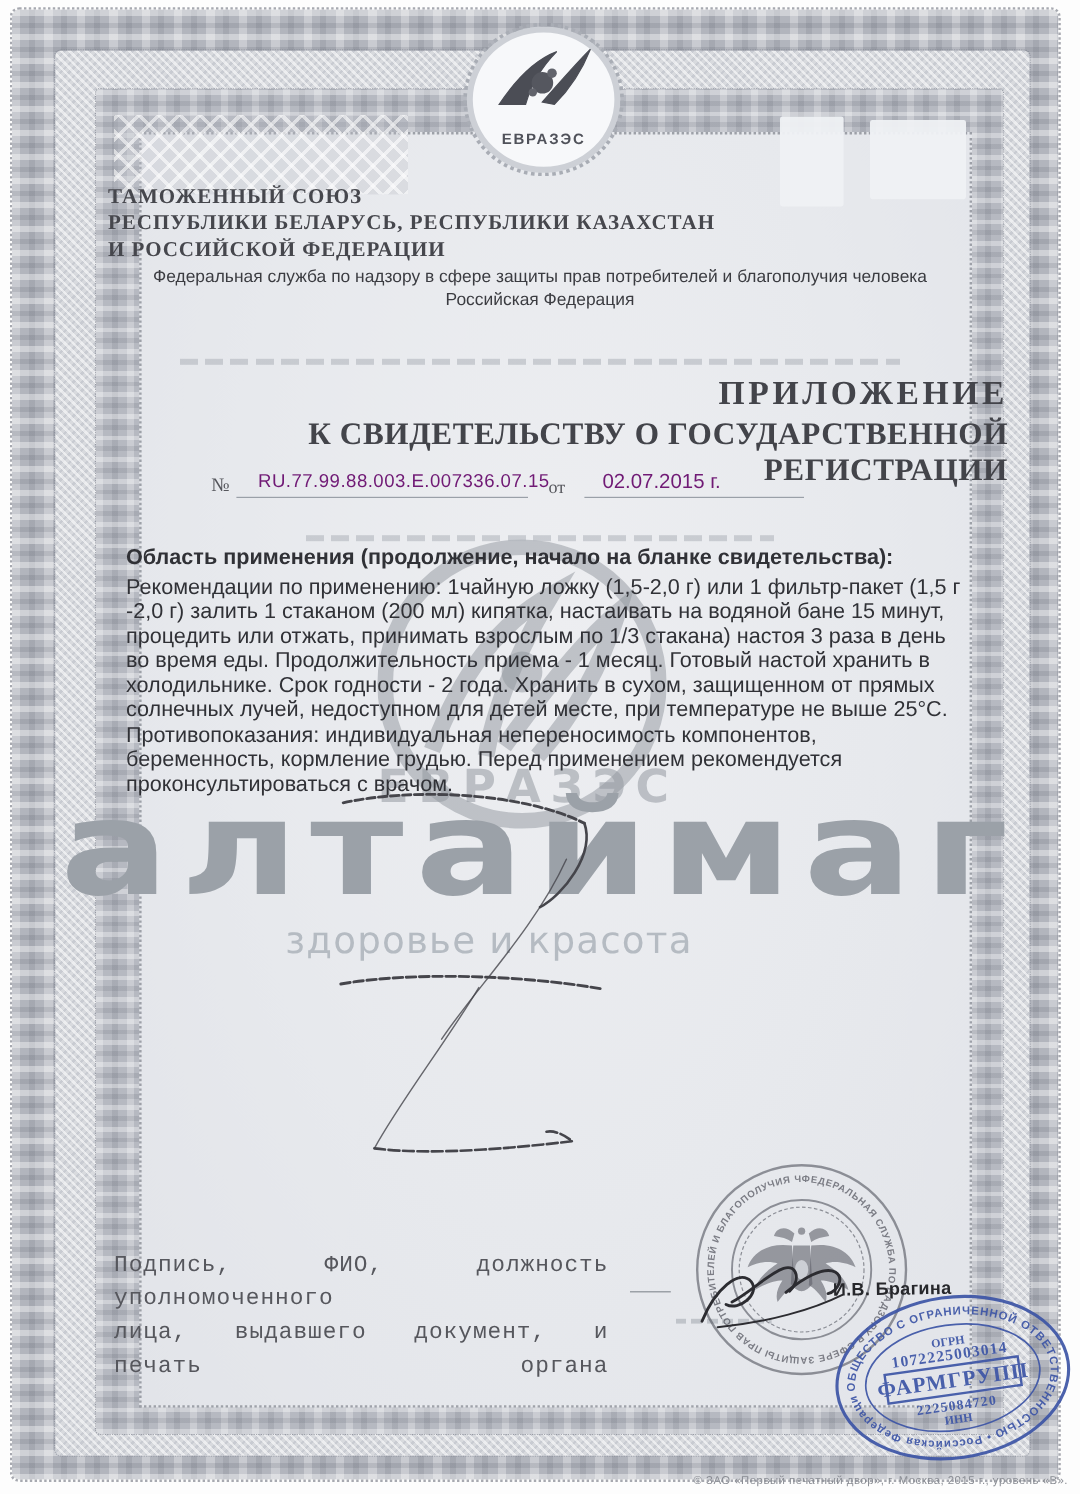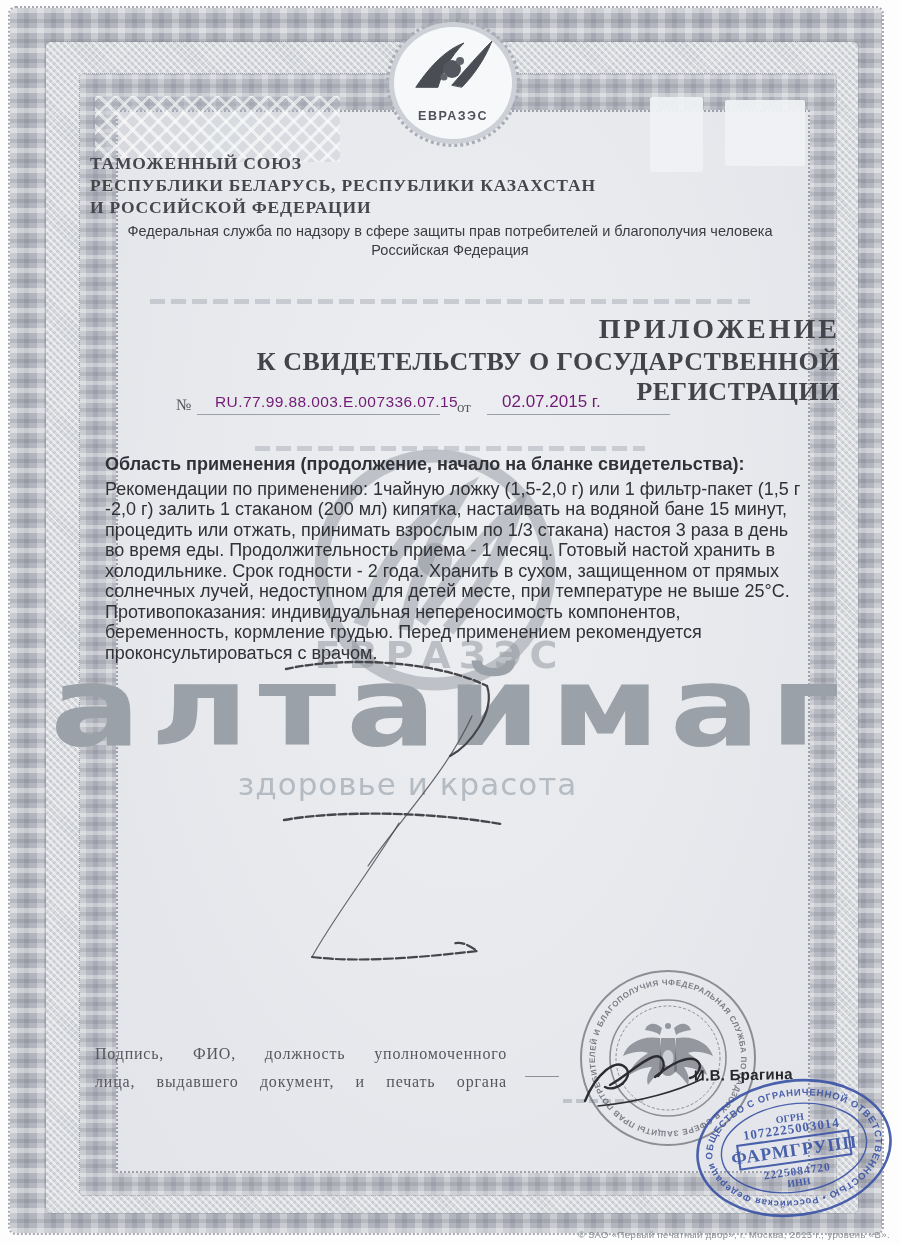--- a/index.html
+++ b/index.html
@@ -71,21 +71,21 @@
   .wm-eurasec-text{left:250px;width:380px;top:633px;text-align:center;z-index:1;
      font-weight:bold;font-size:38px;letter-spacing:8px;color:rgba(148,153,161,.55);
      font-family:"DejaVu Sans",sans-serif;}
   .wm-brand{left:0;width:900px;top:652px;text-align:center;z-index:2;line-height:1;
      font-family:"DejaVu Sans",sans-serif;font-weight:bold;font-size:110px;letter-spacing:8px;
      color:#9ba1a8;transform:scaleX(1.22);transform-origin:50% 50%;}
   .wm-tagline{left:0;width:815px;top:766px;text-align:center;z-index:2;
      font-family:"DejaVu Sans",sans-serif;font-size:31px;letter-spacing:1px;color:#b5bbc2;}
   
   .sig-block{left:95px;top:1040px;width:412px;z-index:3;color:#56575d;
-     font-family:Liberation Serif, serif;font-size:16px;line-height:28px;letter-spacing:.8px;}
+     font-family:Liberation Mono, monospace;font-size:19px;line-height:28px;letter-spacing:.8px;}
   .sig-block .j{text-align:justify;text-align-last:justify;}
   .shortline{left:525px;top:1076px;width:34px;border-bottom:1px solid #8b8f96;z-index:3;}
   
   .ink{z-index:5;pointer-events:none;}
   .round-stamp{left:568px;top:958px;z-index:4;opacity:.85;}
   .official-name{left:694px;top:1066px;z-index:5;font-weight:bold;font-size:15px;color:#26272b;
      transform:rotate(-1deg);letter-spacing:.3px;}
   .blue-stamp{left:688px;top:1072px;z-index:7;transform:rotate(-8deg);opacity:.92;}
   .form-micro{left:563px;top:1099px;width:80px;height:4px;opacity:.5;z-index:3;
     background:repeating-linear-gradient(90deg,#9aa0a8 0 9px, rgba(0,0,0,0) 9px 13px);}

